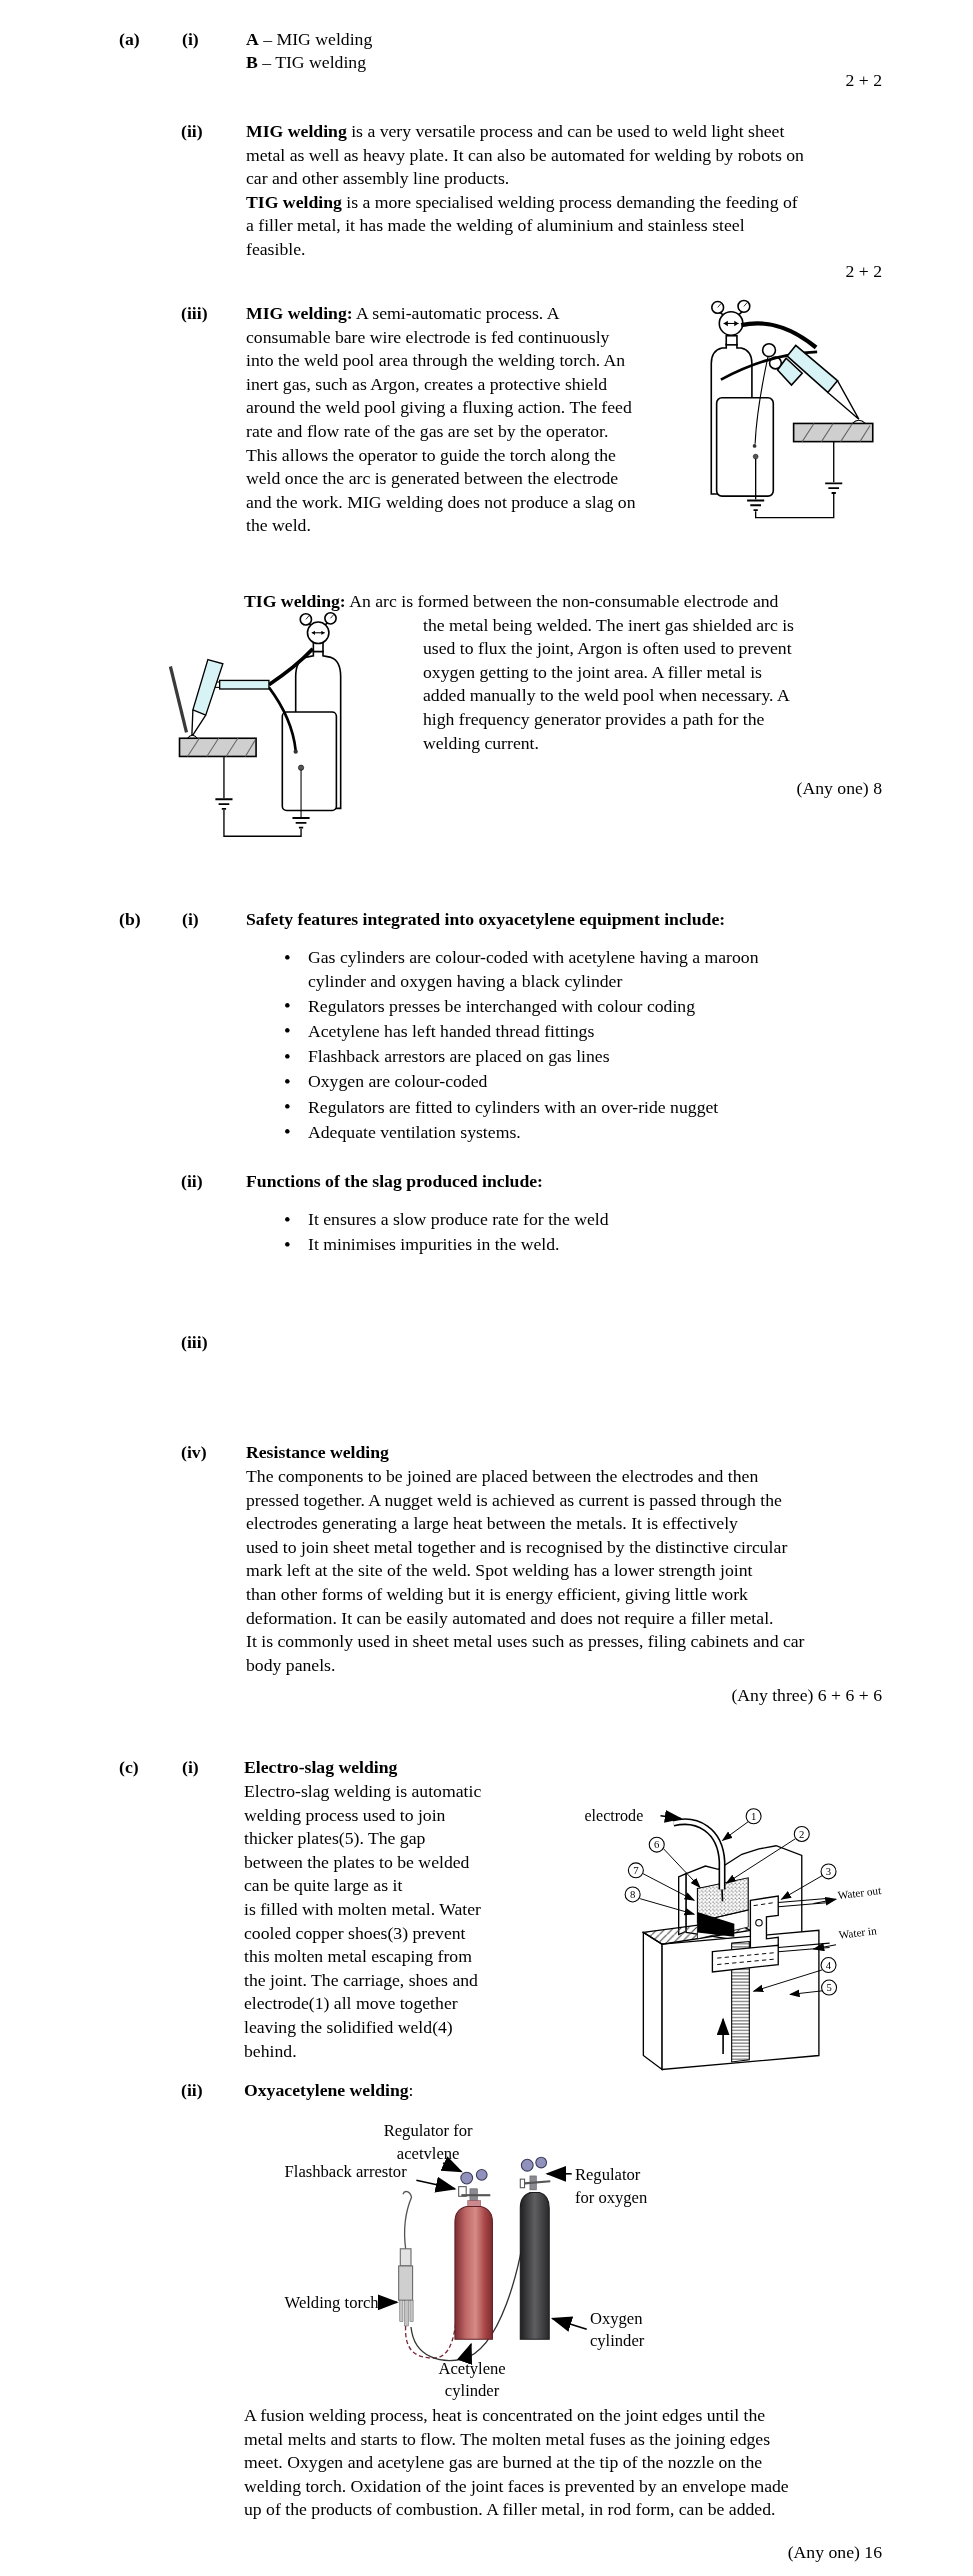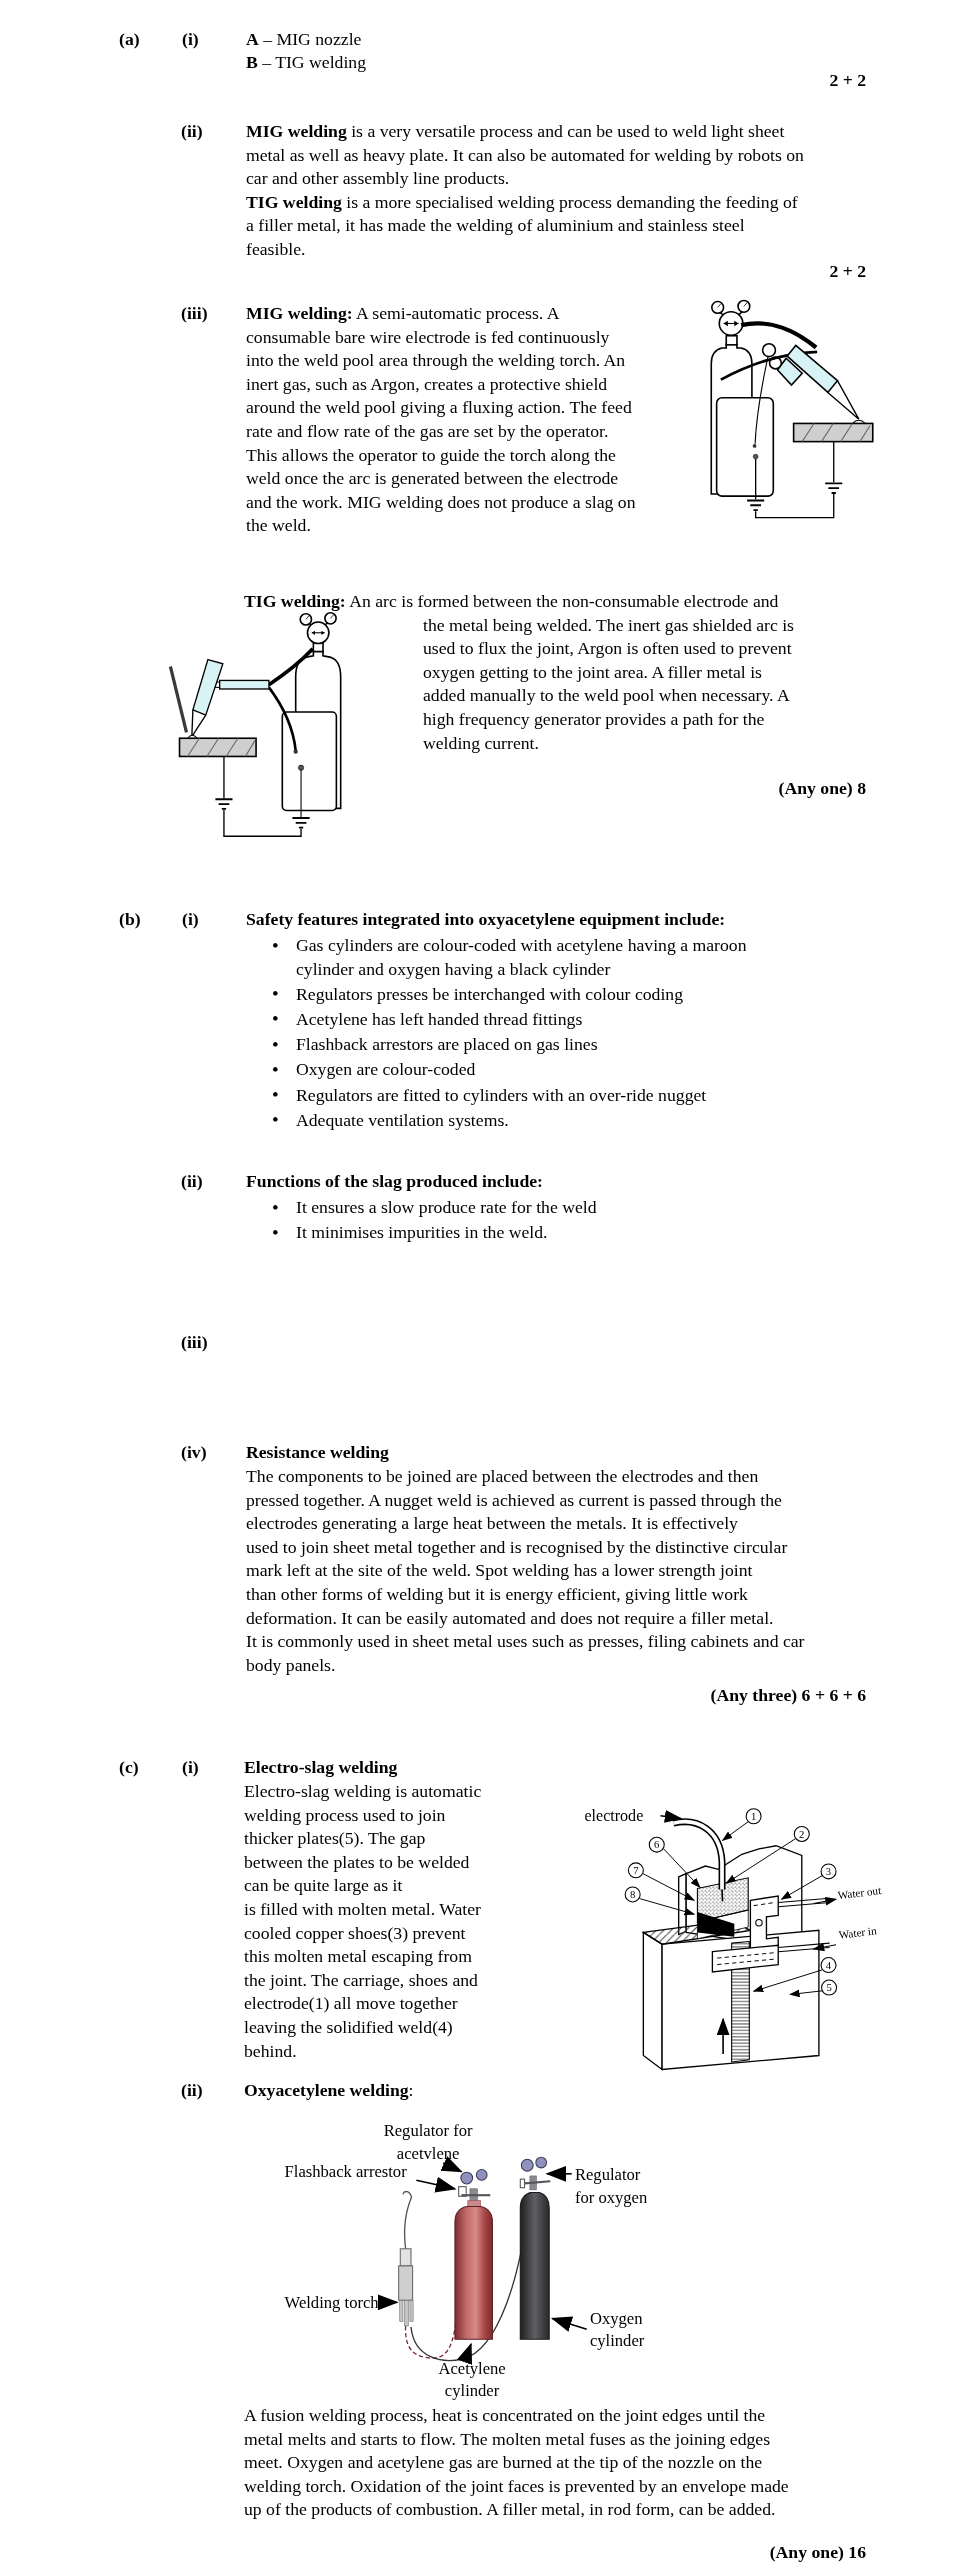--- a/index.html
+++ b/index.html
@@ -1,35 +1,35 @@
 <!DOCTYPE html>
 <html style="font-size:8.6px"><head>
 <meta charset="utf-8">
 <style>
   html,body{margin:0;padding:0;background:#fff;}
   .page{position:relative;width:974px;height:2576px;background:#ffffff;
         font-family:"Liberation Serif",serif;font-size:17.7px;line-height:23.6px;color:#000;}
   .abs{position:absolute;}
   .b{font-weight:bold;}
   .pre{white-space:pre-line;}
-  .marks{position:absolute;right:108px;font-weight:bold;white-space:nowrap;}
-  ul.bullets{list-style:none;margin:0;padding:0;}
+  .marks{position:absolute;right:92px;font-weight:normal;white-space:nowrap;}
+  ul.bullets{list-style:none;margin:12px;padding:0;}
   ul.bullets li{position:relative;padding-left:25px;margin-bottom:1.6px;white-space:pre-line;}
   ul.bullets li::before{content:"\2022";position:absolute;left:1.1px;top:-0.5px;font-size:19px;}
   svg{overflow:visible;}
   svg text{font-family:"Liberation Serif",serif;fill:#000;}
 </style>
 </head>
 <body>
 
 <div class="page">
 
   <span class="abs b" style="left:119px;top:28px">(a)</span>
   <span class="abs b" style="left:182px;top:28px">(i)</span>
-  <div class="abs" style="left:246px;top:28px"><span class="b">A</span><span> – MIG nozzle</span></div>
+  <div class="abs" style="left:246px;top:28px"><span class="b">A</span><span> – MIG welding</span></div>
   <div class="abs" style="left:246px;top:51px"><span class="b">B</span><span> – TIG  welding</span></div>
   <div class="marks" style="top:69px">2 + 2</div>
 
   <span class="abs b" style="left:181px;top:120px">(ii)</span>
   <div class="abs pre" style="left:246px;top:120px;width:648px"><span class="b">MIG welding</span><span> is a very versatile process and can be used to weld light sheet
 metal as well as heavy plate. It can also be automated for welding by robots on
 car and other assembly line products.
 </span><span class="b">TIG welding</span><span> is a more specialised welding process demanding the feeding of
 a filler metal, it has made the welding of aluminium and stainless steel
 feasible.</span></div>

